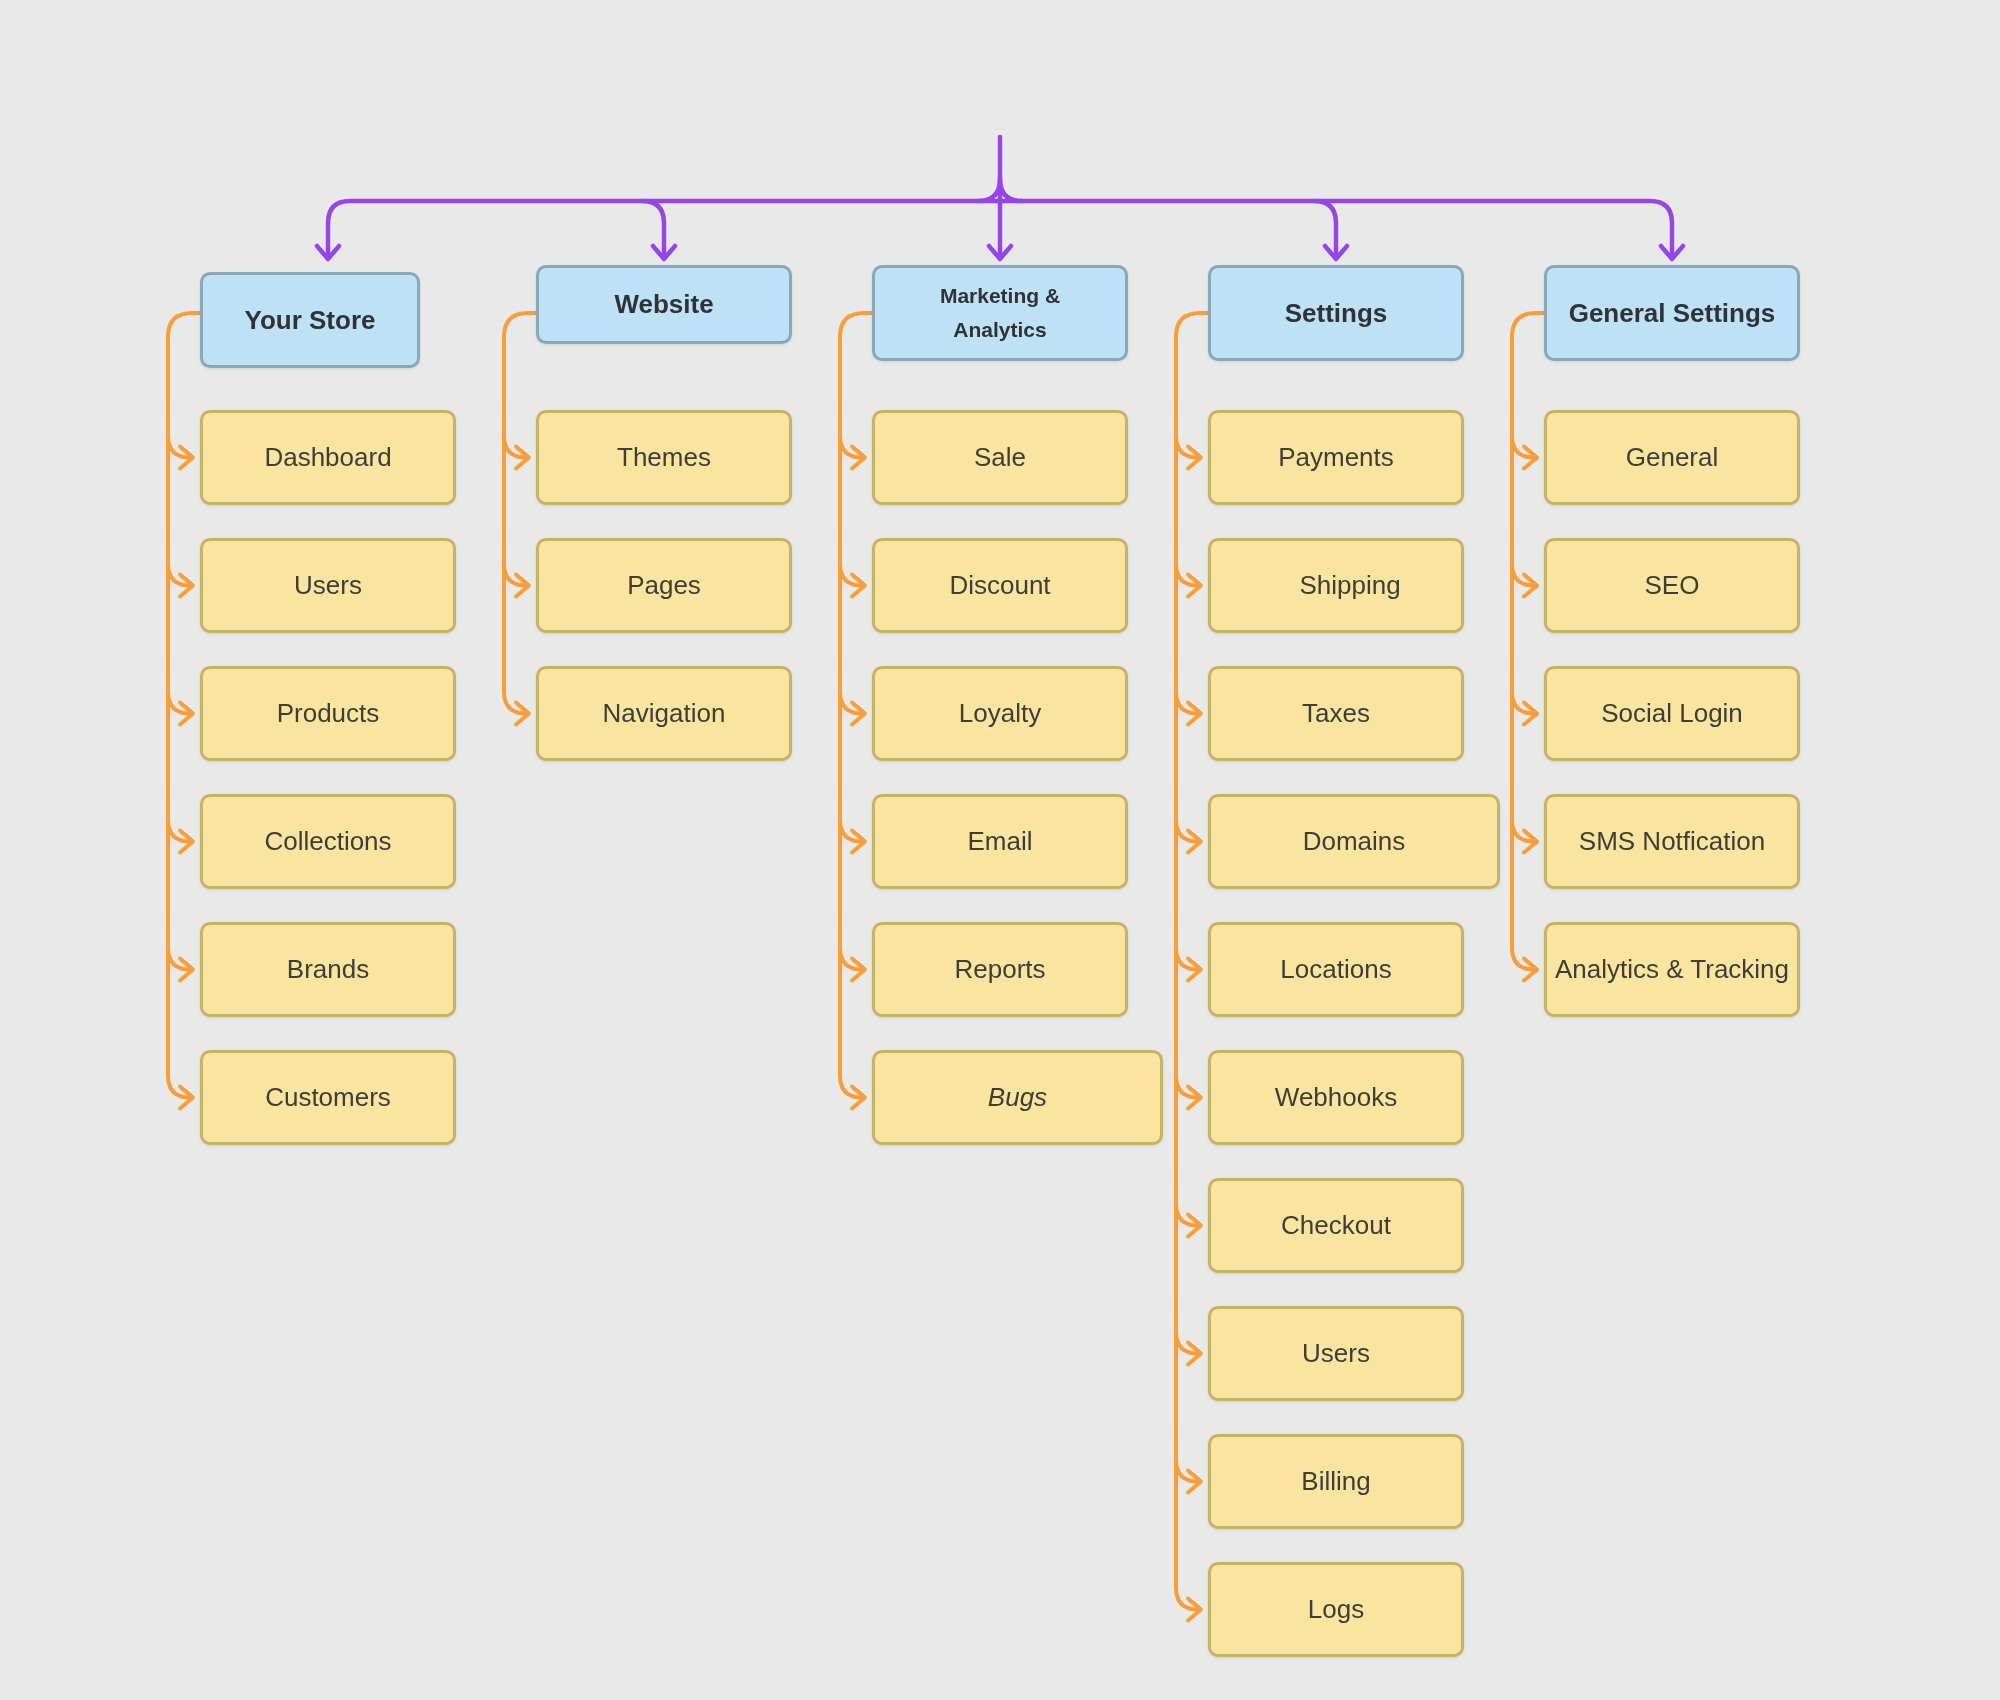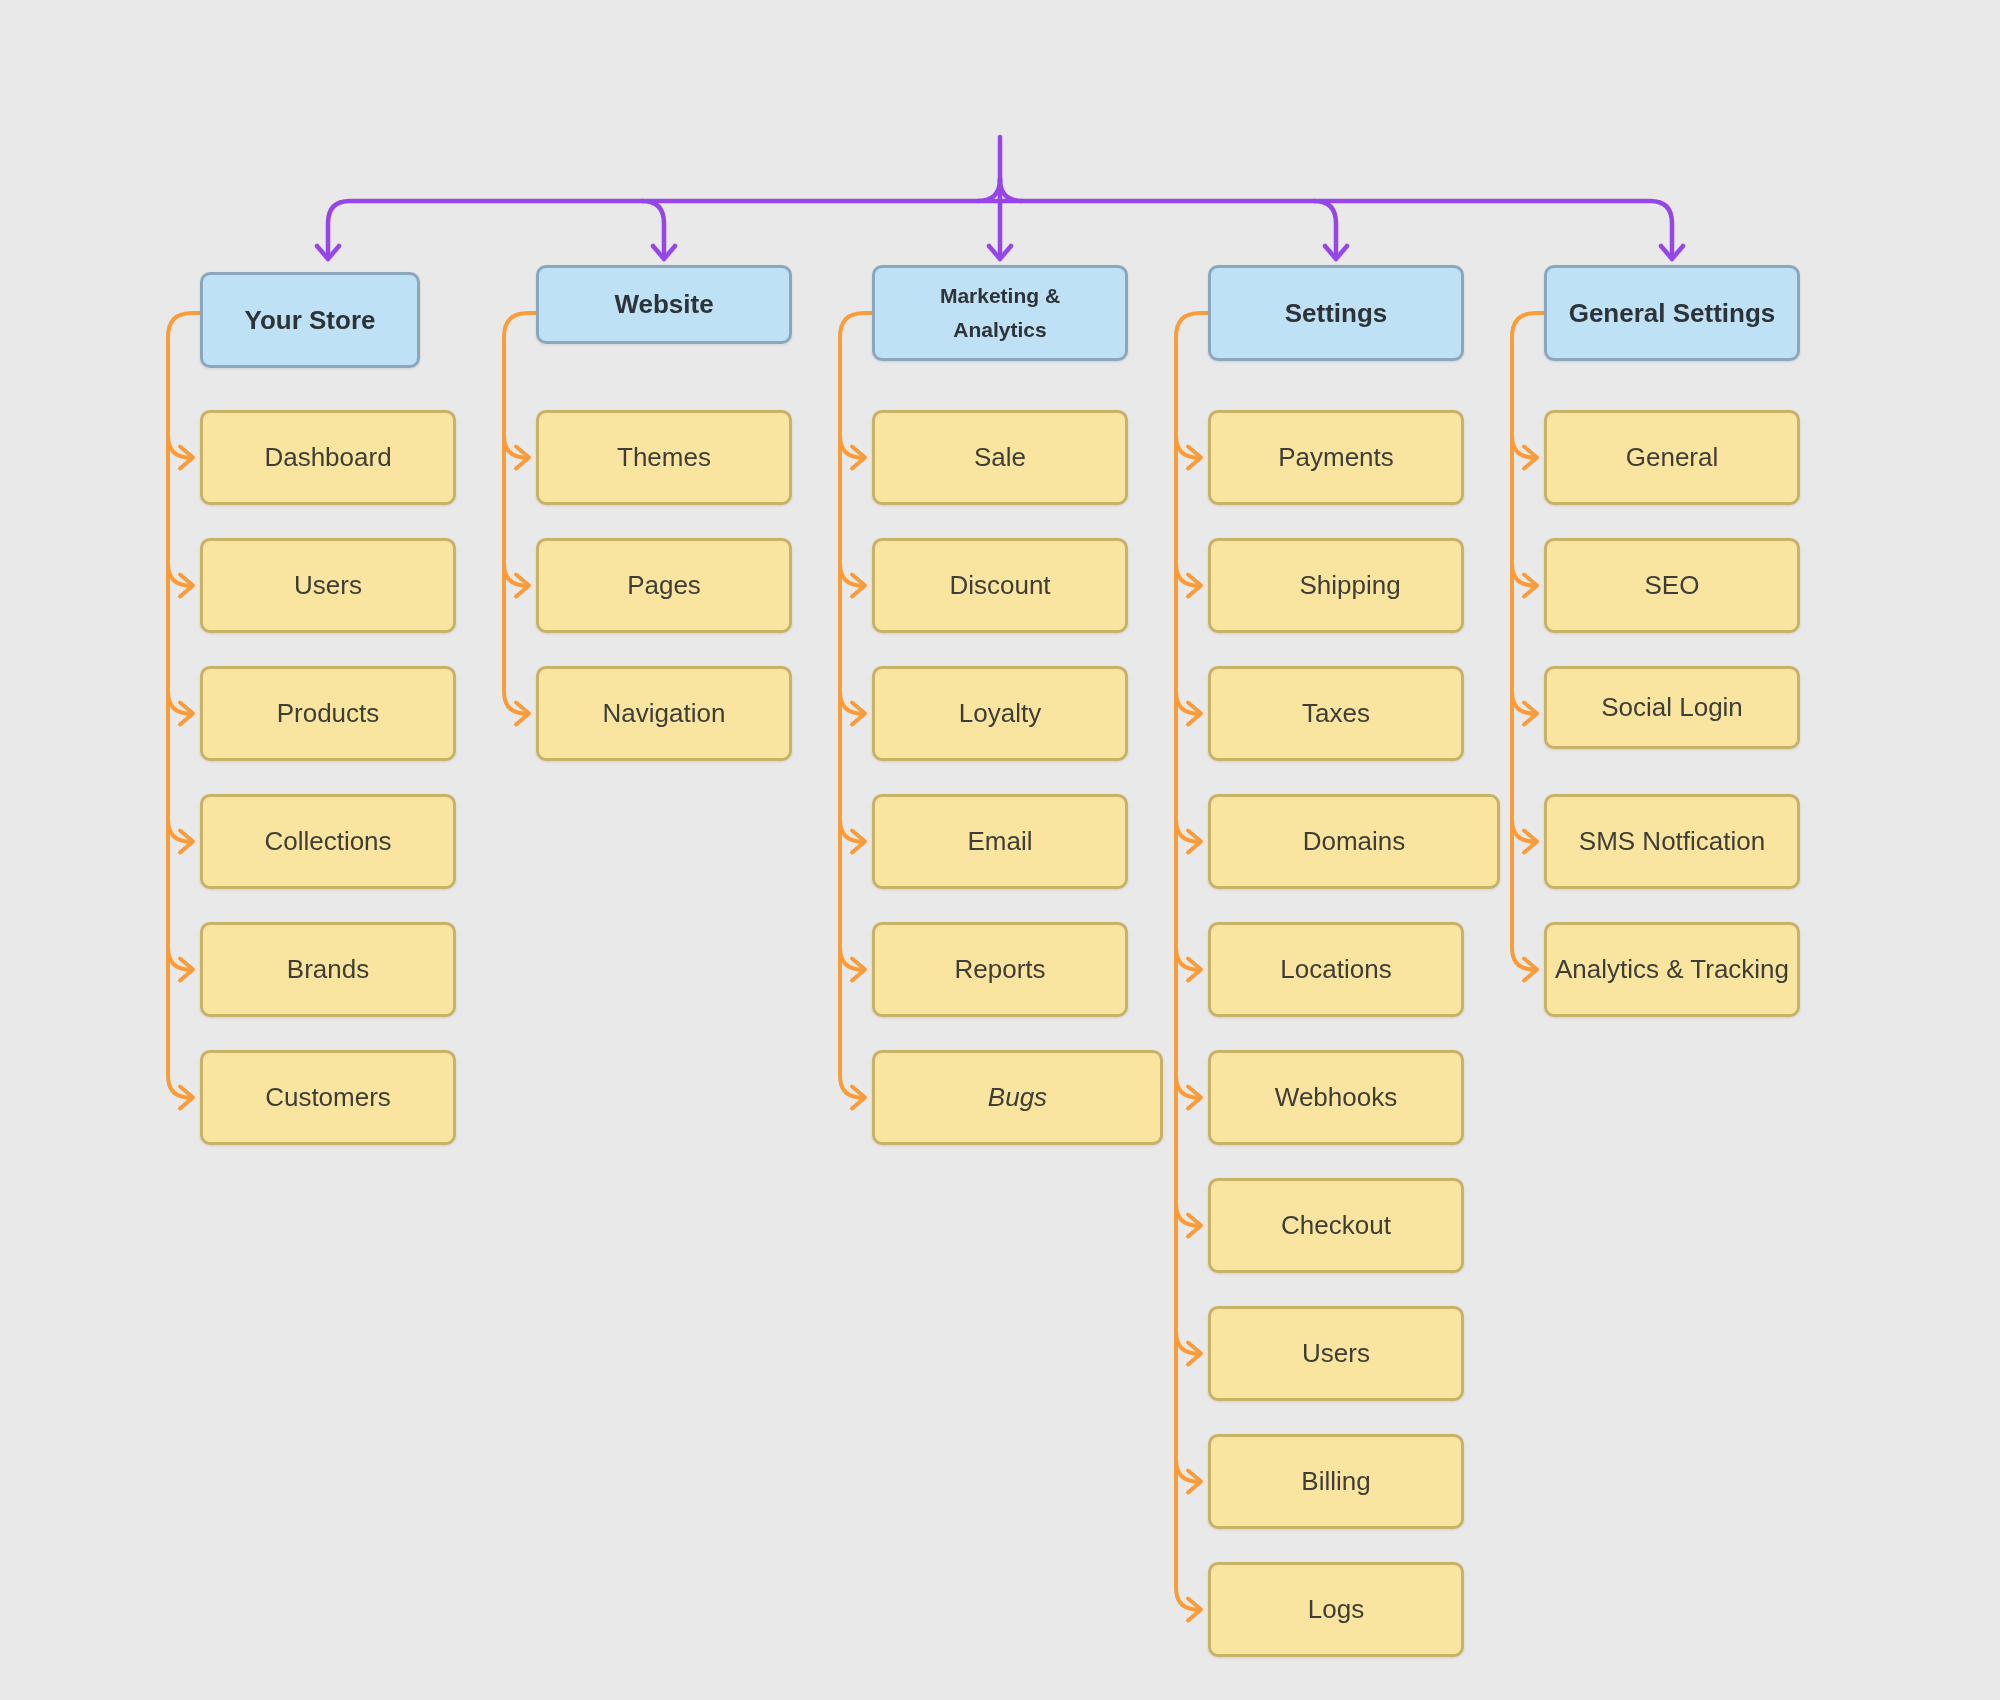--- a/index.html
+++ b/index.html
@@ -185,17 +185,17 @@
       <div class="node child" style="left: 1208px; top: 794px; width: 292px; height: 95px;">Domains</div>
       <div class="node child" style="left: 1208px; top: 922px; width: 256px; height: 95px;">Locations</div>
       <div class="node child" style="left: 1208px; top: 1050px; width: 256px; height: 95px;">Webhooks</div>
       <div class="node child" style="left: 1208px; top: 1178px; width: 256px; height: 95px;">Checkout</div>
       <div class="node child" style="left: 1208px; top: 1306px; width: 256px; height: 95px;">Users</div>
       <div class="node child" style="left: 1208px; top: 1434px; width: 256px; height: 95px;">Billing</div>
       <div class="node child" style="left: 1208px; top: 1562px; width: 256px; height: 95px;">Logs</div>
       <div class="node header" style="left: 1544px; top: 265px; width: 256px; height: 96px;">General Settings</div>
       <div class="node child" style="left: 1544px; top: 410px; width: 256px; height: 95px;">General</div>
       <div class="node child" style="left: 1544px; top: 538px; width: 256px; height: 95px;">SEO</div>
-      <div class="node child" style="left: 1544px; top: 666px; width: 256px; height: 83px;">Social Login</div>
+      <div class="node child" style="left: 1544px; top: 666px; width: 256px; height: 95px;">Social Login</div>
       <div class="node child" style="left: 1544px; top: 794px; width: 256px; height: 95px;">SMS Notfication</div>
       <div class="node child" style="left: 1544px; top: 922px; width: 256px; height: 95px;">Analytics &amp; Tracking</div>
     </div>
 </div>
 
 </body></html>

